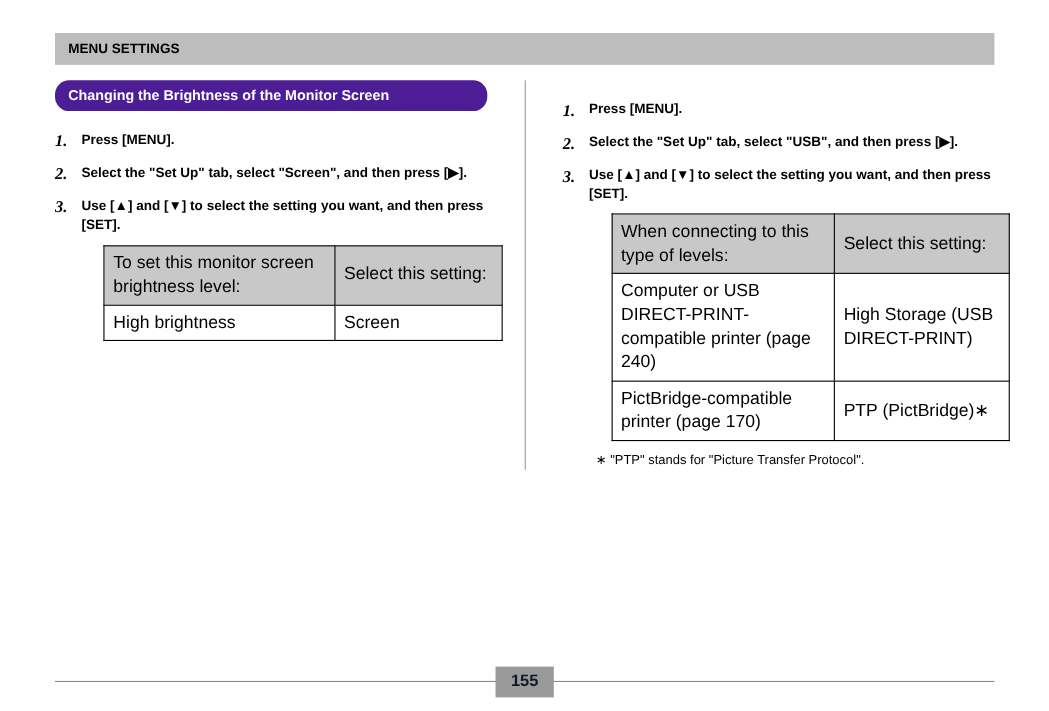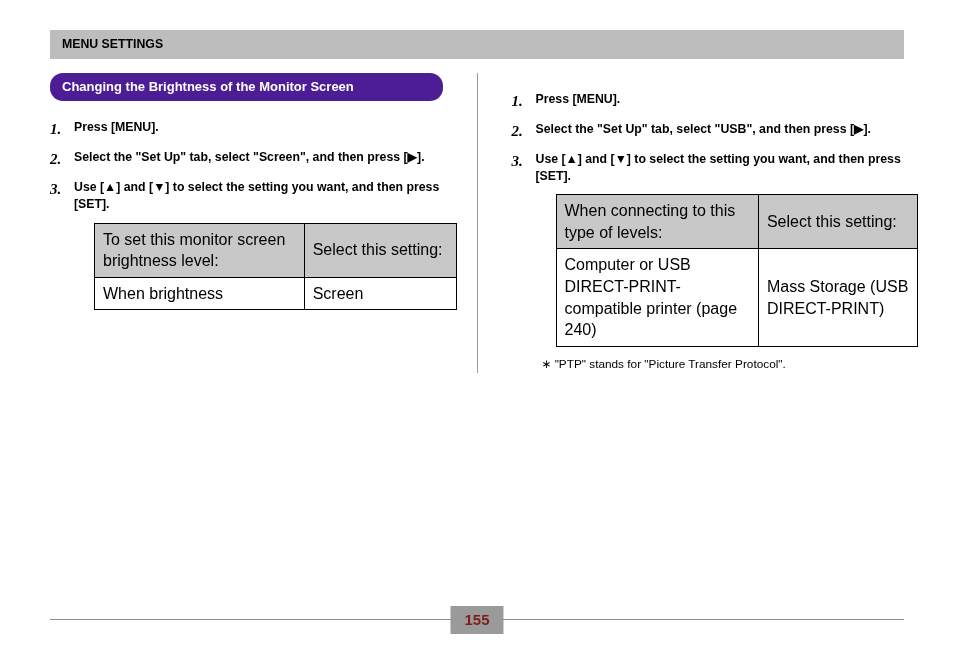--- a/index.html
+++ b/index.html
@@ -25,21 +25,21 @@
             min-width:24px}
   .step-txt{font-weight:bold;font-size:12.3px;line-height:1.35}
   table{border-collapse:collapse;width:calc(100% - 30px);margin:10px 0 4px 44px;
         font-size:16px}
   td,th{border:1px solid #000;padding:5px 8px;text-align:left;font-weight:normal}
   thead td,thead th{background:#c8c8c8}
   .footnote{margin:10px 0 0 30px;font-size:11.8px}
   .page-foot{position:absolute;left:var(--pad);right:var(--pad);bottom:26px}
   .rule{height:1px;background:#8a8a8a}
   .pg-box{position:absolute;left:50%;transform:translateX(-50%);
-          top:-13px;background:#9a9a9a;color:#7f1d1d;font-weight:bold;
+          top:-13px;background:#9a9a9a;color:#0f172a;font-weight:bold;
           font-size:15px;padding:4px 14px}
   .tri{display:inline-block;line-height:1}
 </style>
 </head>
 <body>
 
 <div class="banner">MENU SETTINGS</div>
 
 <div class="cols">
 
@@ -67,21 +67,21 @@
 
     <table>
       <thead>
           <tr>
         <th style="width:58%">To set this monitor screen brightness level:</th>
         <th>Select this setting:</th>
       </tr>
         </thead>
       <tbody>
         <tr>
-          <td>When brightness</td>
+          <td>High brightness</td>
           <td>Screen</td>
         </tr>
       </tbody>
     </table>
   </div>
 
   <div class="divider"></div>
 
   <div class="col">
 
@@ -107,21 +107,25 @@
     <table>
       <thead>
           <tr>
         <th style="width:56%">When connecting to this type of levels:</th>
         <th>Select this setting:</th>
       </tr>
         </thead>
       <tbody>
         <tr>
           <td>Computer or USB DIRECT-PRINT-compatible printer (page 240)</td>
-          <td>Mass Storage (USB DIRECT-PRINT)</td>
+          <td>High Storage (USB DIRECT-PRINT)</td>
+        </tr>
+        <tr>
+          <td>PictBridge-compatible printer (page 170)</td>
+          <td>PTP (PictBridge)∗</td>
         </tr>
       </tbody>
     </table>
 
     <p class="footnote">∗ "PTP" stands for "Picture Transfer Protocol".</p>
   </div>
 
 </div>
 
 <div class="page-foot">

